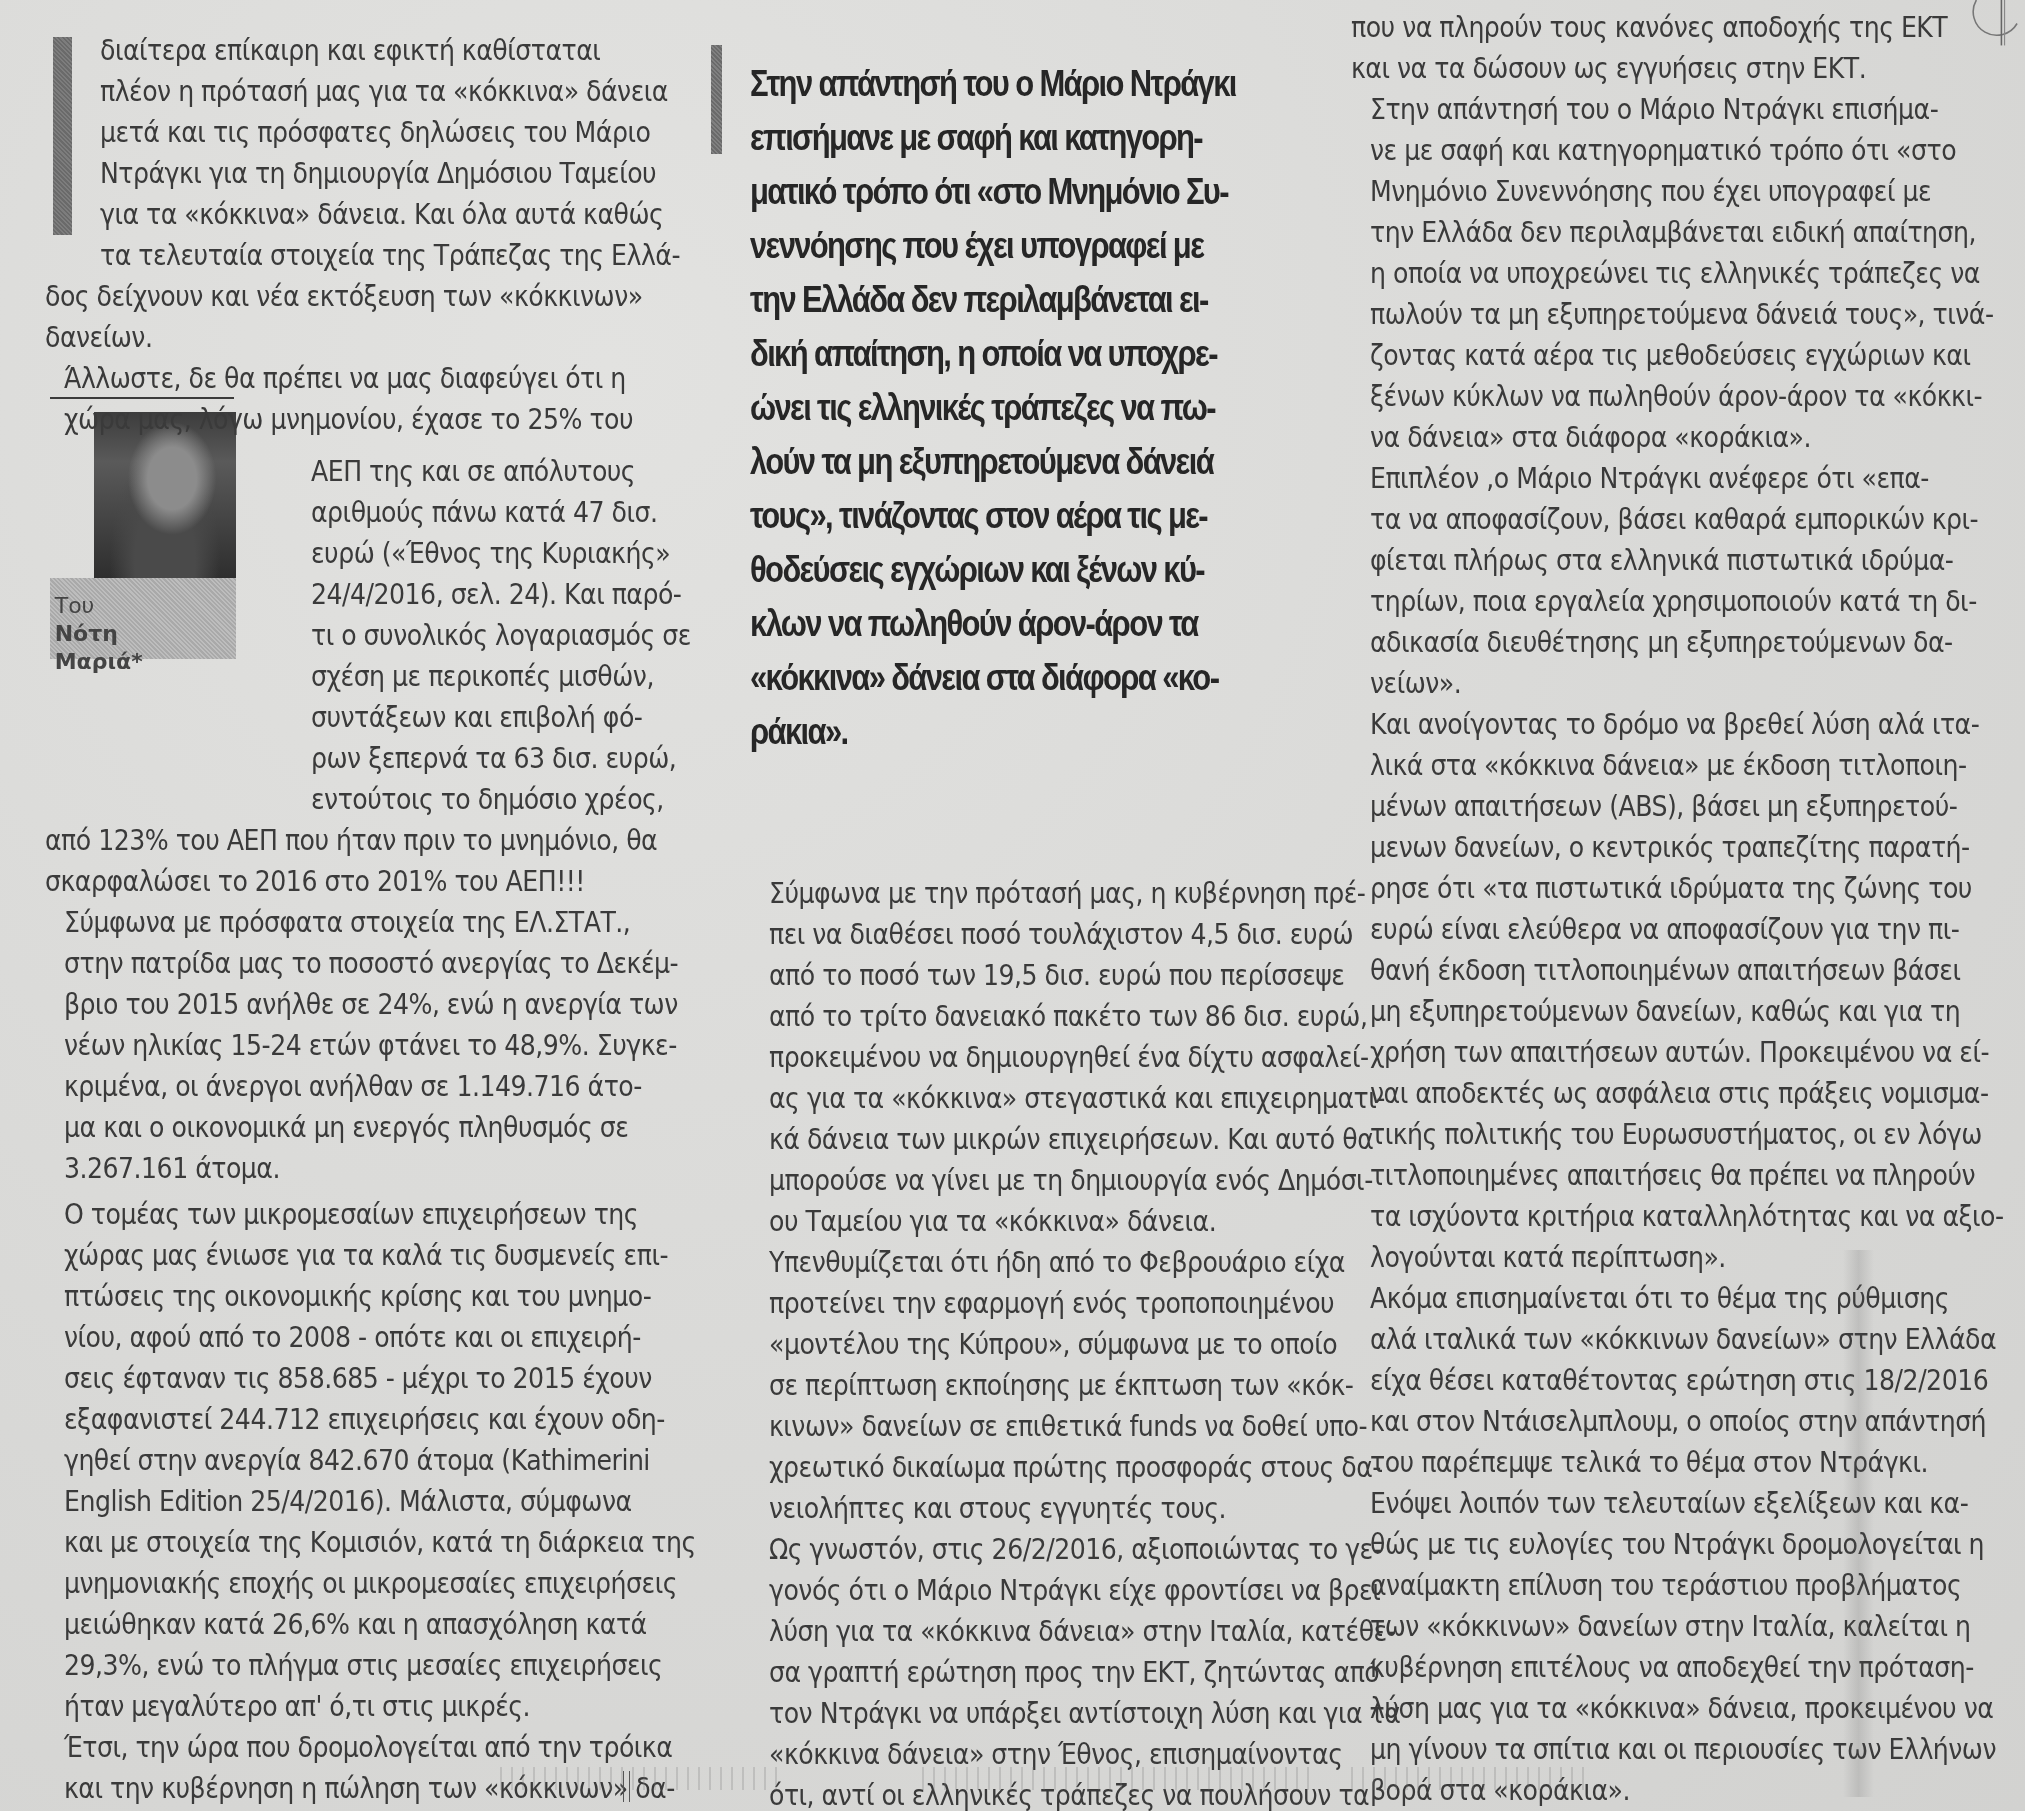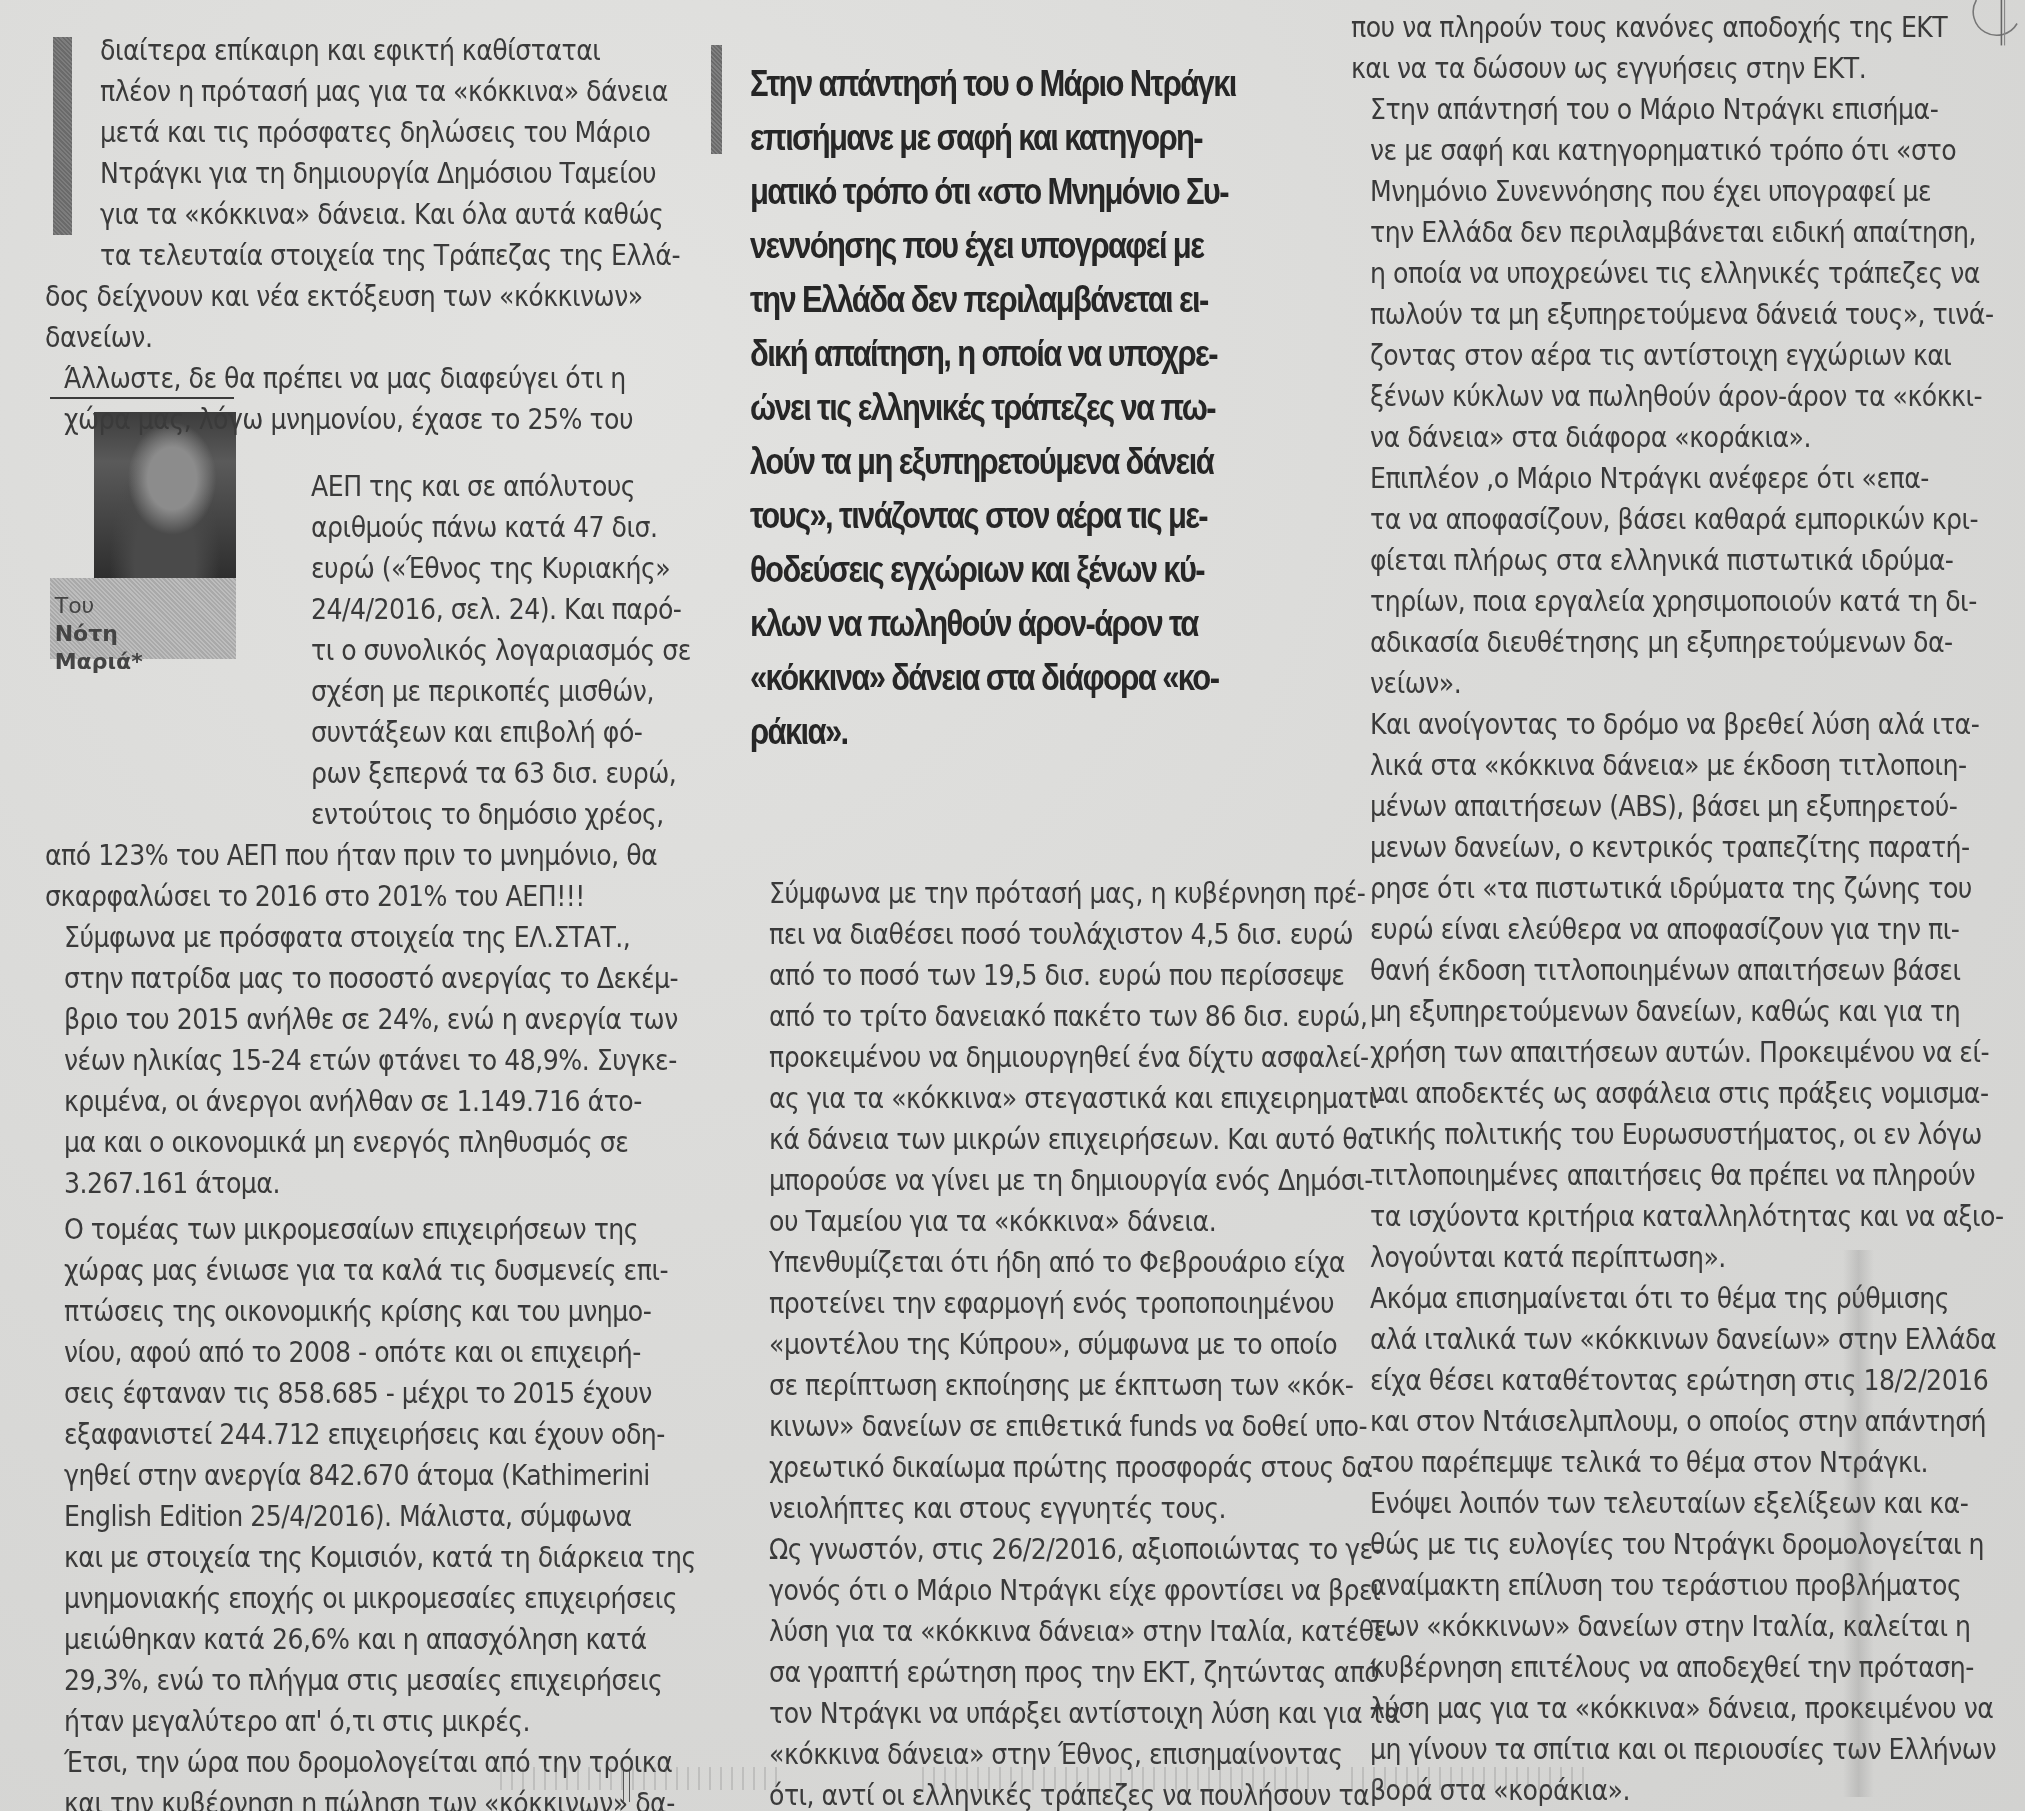--- a/index.html
+++ b/index.html
@@ -108,21 +108,21 @@
       <span class="line">τα τελευταία στοιχεία της Τράπεζας της Ελλά-</span>
     </p>
   <p>
       <span class="line">δος δείχνουν και νέα εκτόξευση των «κόκκινων»</span>
       <span class="line">δανείων.</span>
     </p>
   <p class="indent">
       <span class="line">Άλλωστε, δε θα πρέπει να μας διαφεύγει ότι η</span>
       <span class="line">χώρα μας, λόγω μνημονίου, έχασε το 25% του</span>
     </p>
-  <p class="wrap-right" style="margin-top:26px">
+  <p class="wrap-right" style="margin-top:11px">
       <span class="line">ΑΕΠ της και σε απόλυτους</span>
       <span class="line">αριθμούς πάνω κατά 47 δισ.</span>
       <span class="line">ευρώ («Έθνος της Κυριακής»</span>
       <span class="line">24/4/2016, σελ. 24). Και παρό-</span>
       <span class="line">τι ο συνολικός λογαριασμός σε</span>
       <span class="line">σχέση με περικοπές μισθών,</span>
       <span class="line">συντάξεων και επιβολή φό-</span>
       <span class="line">ρων ξεπερνά τα 63 δισ. ευρώ,</span>
       <span class="line">εντούτοις το δημόσιο χρέος,</span>
     </p>
@@ -217,21 +217,21 @@
       <span class="line">που να πληρούν τους κανόνες αποδοχής της ΕΚΤ</span>
       <span class="line">και να τα δώσουν ως εγγυήσεις στην ΕΚΤ.</span>
     </p>
   <p class="indent">
       <span class="line">Στην απάντησή του ο Μάριο Ντράγκι επισήμα-</span>
       <span class="line">νε με σαφή και κατηγορηματικό τρόπο ότι «στο</span>
       <span class="line">Μνημόνιο Συνεννόησης που έχει υπογραφεί με</span>
       <span class="line">την Ελλάδα δεν περιλαμβάνεται ειδική απαίτηση,</span>
       <span class="line">η οποία να υποχρεώνει τις ελληνικές τράπεζες να</span>
       <span class="line">πωλούν τα μη εξυπηρετούμενα δάνειά τους», τινά-</span>
-      <span class="line">ζοντας στον αέρα τις αντίστοιχη εγχώριων και</span>
+      <span class="line">ζοντας κατά αέρα τις μεθοδεύσεις εγχώριων και</span>
       <span class="line">ξένων κύκλων να πωληθούν άρον-άρον τα «κόκκι-</span>
       <span class="line">να δάνεια» στα διάφορα «κοράκια».</span>
     </p>
   <p class="indent">
       <span class="line">Επιπλέον ,ο Μάριο Ντράγκι ανέφερε ότι «επα-</span>
       <span class="line">τα να αποφασίζουν, βάσει καθαρά εμπορικών κρι-</span>
       <span class="line">φίεται πλήρως στα ελληνικά πιστωτικά ιδρύμα-</span>
       <span class="line">τηρίων, ποια εργαλεία χρησιμοποιούν κατά τη δι-</span>
       <span class="line">αδικασία διευθέτησης μη εξυπηρετούμενων δα-</span>
       <span class="line">νείων».</span>

